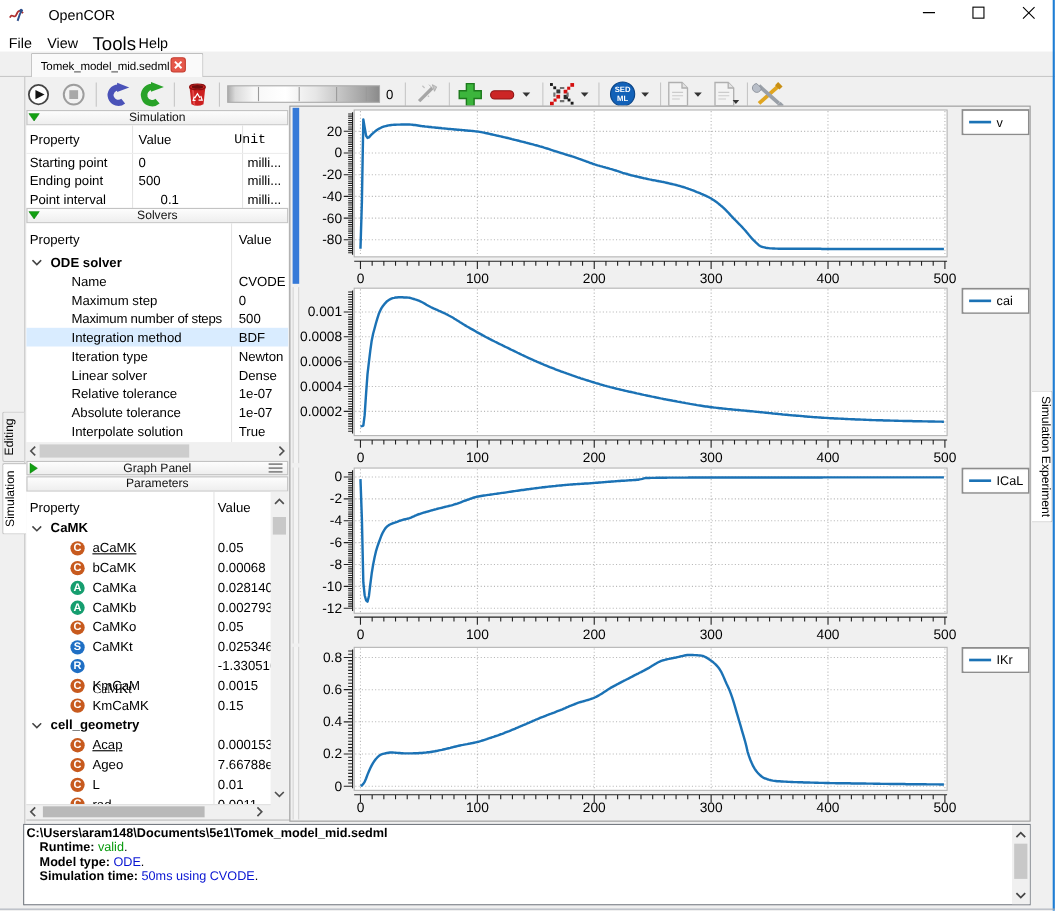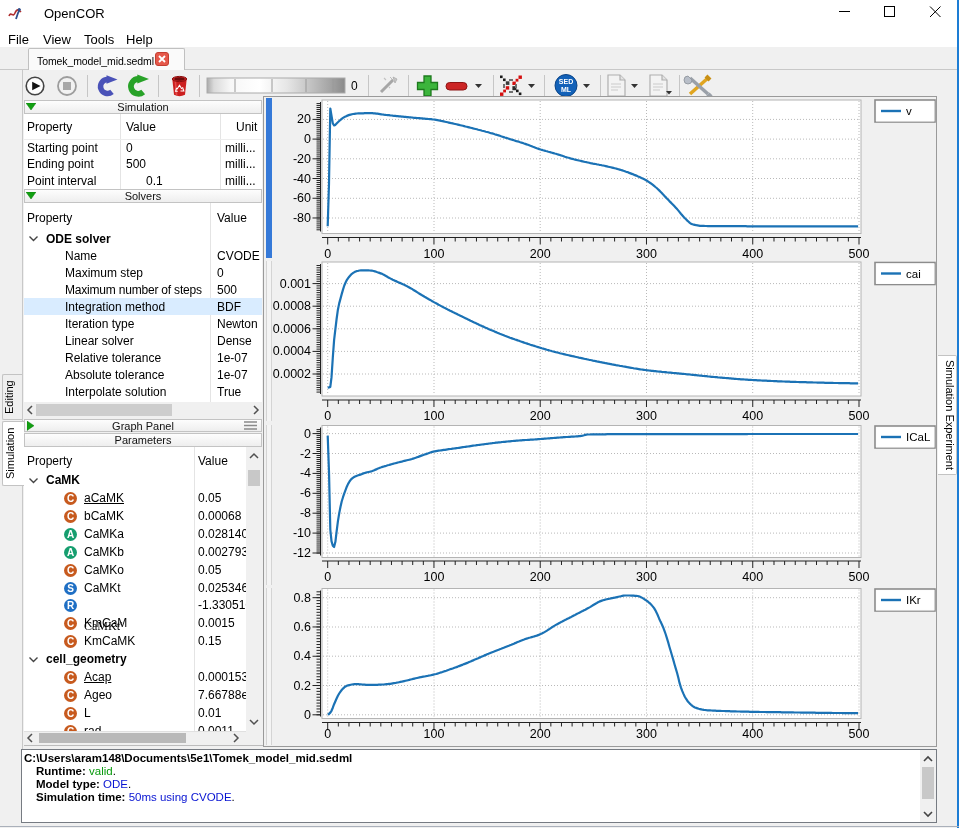--- a/index.html
+++ b/index.html
@@ -18,21 +18,21 @@
 <circle cx="11.2" cy="2.4" r="1.5" fill="#30508c"></circle>
   </svg>
 <div class="t" style="left:44px;top:5px;font-size:13px">OpenCOR</div>
 <svg class="a" style="left:830px;top:0" width="120" height="23" viewBox="0 0 120 23">
     <path d="M9 11.5H20" stroke="#000" stroke-width="1"></path>
     <rect x="54.5" y="6.5" width="10" height="10" fill="none" stroke="#000" stroke-width="1"></rect>
     <path d="M100 6.5 110.5 17 M110.5 6.5 100 17" stroke="#000" stroke-width="1"></path>
   </svg>
 <div class="t" style="left:8px;top:31px;font-size:13px">File</div>
 <div class="t" style="left:43px;top:31px;font-size:13px">View</div>
-<div class="t" style="left:84px;top:31px;font-size:13px">Tools</div>
+<div class="t" style="left:84px;top:31px;font-size:17px">Tools</div>
 <div class="t" style="left:126px;top:31px;font-size:13px">Help</div>
 <div class="a" style="left:0;top:47px;width:959px;height:23px;background:#f0f0f0;border-bottom:1px solid #c8c8c8"></div>
 <div class="a" style="left:28px;top:48px;width:157px;height:22px;background:#fafafa;border:1px solid #c0c0c0;border-bottom:none;border-radius:2px 2px 0 0"></div>
 <div class="t" style="left:37px;top:53px;font-size:10.5px;letter-spacing:-0.1px">Tomek_model_mid.sedml</div>
 <div class="a" style="left:155px;top:52px;width:14px;height:14px;background:#e5584a;border:1px solid #c43d30;border-radius:3px"></div>
 <svg class="a" style="left:155px;top:52px" width="14" height="14">
     <path d="M4 4 L10 10 M10 4 L4 10" stroke="#fff" stroke-width="1.8"></path>
   </svg>
 <div class="a" style="left:0;top:70px;width:959px;height:31px;background:#f0f0f0"></div>
 <div class="sep" style="left:87px"></div>
@@ -131,21 +131,21 @@
 <div class="a" style="left:938px;top:355px;width:19px;height:120px;background:#fff;border:1px solid #c3c3c3;border-left:none;border-radius:0 2px 2px 0"></div>
 <div class="a" style="left:940px;top:358px;width:16px;height:114px;writing-mode:vertical-rl;font-size:11px;text-align:center;white-space:nowrap">Simulation Experiment</div>
 <div class="a" style="left:956.5px;top:0;width:2.5px;height:828px;background:#1d7dd4"></div>
 <div class="hdr" style="top:100px">Simulation</div>
 <div class="a" style="left:24px;top:113.5px;width:238px;height:75.5px;background:#fff"></div>
 <div class="vline" style="left:120px;top:114px;height:75px"></div>
 <div class="vline" style="left:220px;top:114px;height:75px"></div>
 <div class="a" style="left:24px;top:138.5px;width:238px;height:1px;background:#ededed"></div>
 <div class="t" style="left:27px;top:119px;">Property</div>
 <div class="t" style="left:126px;top:119px;">Value</div>
-<div class="t" style="left:236px;top:119px;">Unit</div>
+<div class="t" style="left:213px;top:119px;font-family:Liberation Mono, monospace;">Unit</div>
 <div class="t" style="left:27px;top:139.5px;">Starting point</div>
 <div class="t" style="left:126px;top:139.5px;">0</div>
 <div class="t" style="left:225px;top:139.5px;">milli...</div>
 <div class="t" style="left:27px;top:156.1px;">Ending point</div>
 <div class="t" style="left:126px;top:156.1px;">500</div>
 <div class="t" style="left:225px;top:156.1px;">milli...</div>
 <div class="t" style="left:27px;top:172.7px;">Point interval</div>
 <div class="t" style="left:126px;top:172.7px;margin-left:20px;">0.1</div>
 <div class="t" style="left:225px;top:172.7px;">milli...</div>
 <svg class="a" style="left:26px;top:103px" width="10" height="8">

